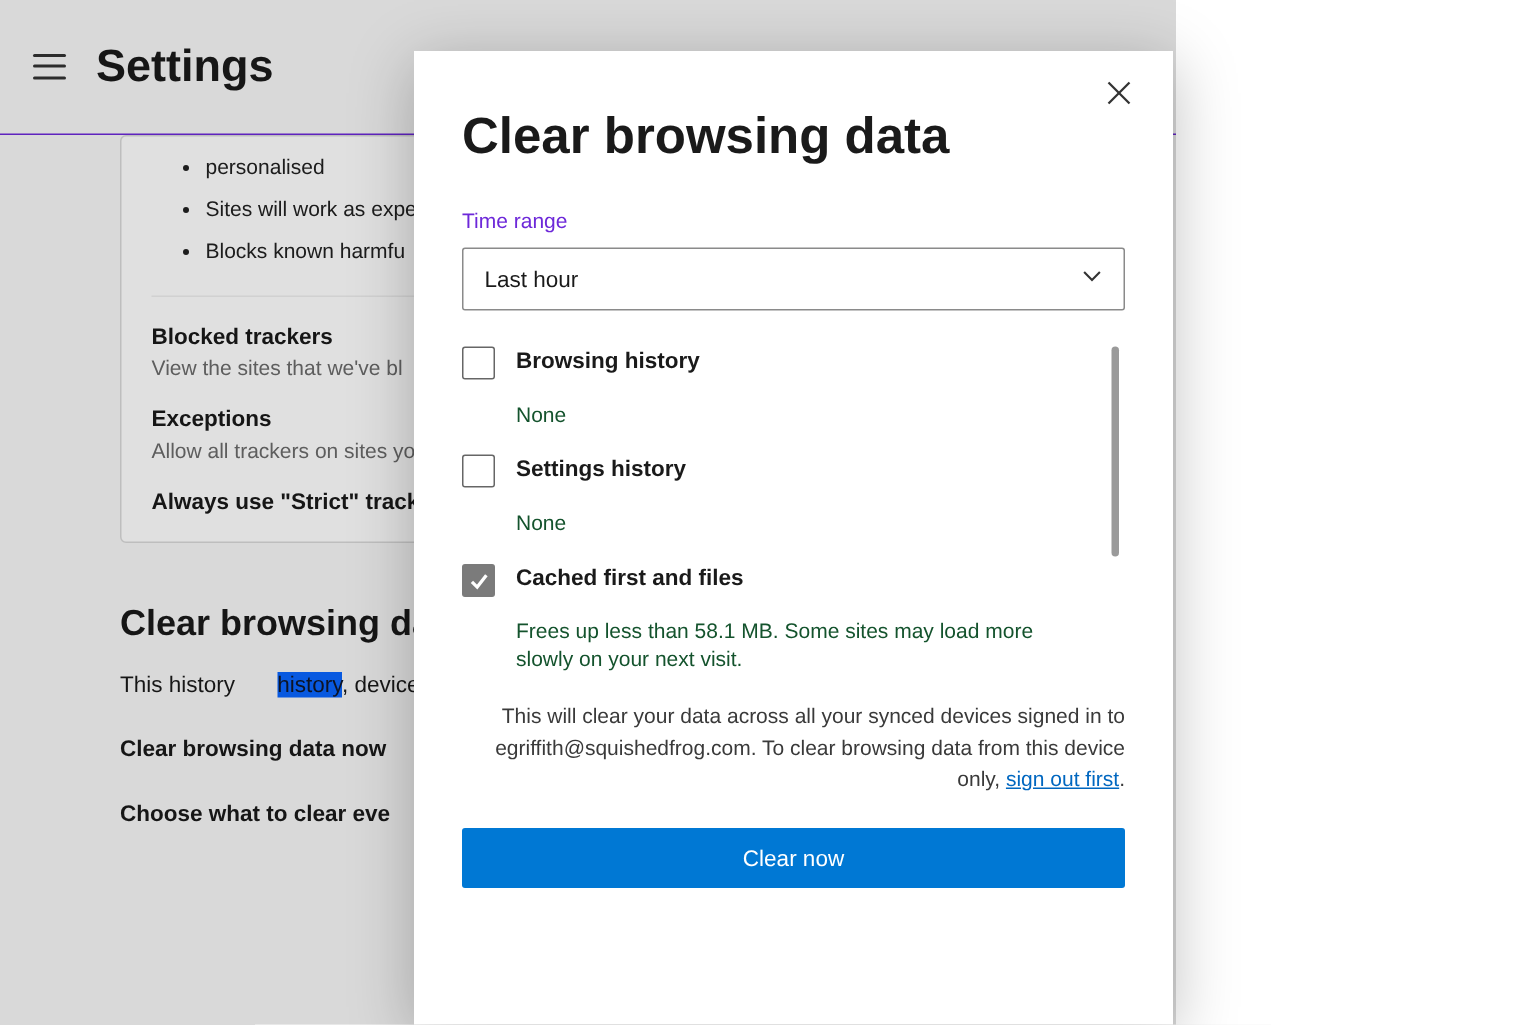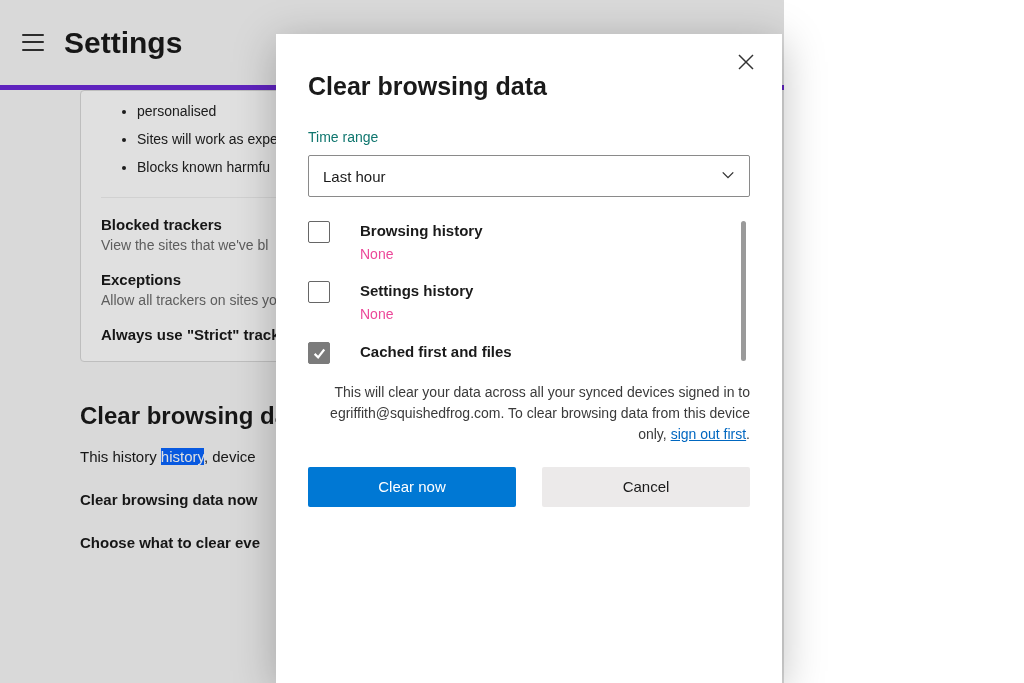--- a/index.html
+++ b/index.html
@@ -1,57 +1,57 @@
 <!DOCTYPE html>
 <html><head>
 <meta charset="utf-8">
 <style>
   * { box-sizing: border-box; margin: 0; padding: 0; }
   html, body { width: 1024px; height: 683px; overflow: hidden; font-family: "Segoe UI", -apple-system, sans-serif; background: #fff; color: #1a1a1a; }
 
   
   .bg-page { position: absolute; inset: 0; width: 784px; height: 683px; background: #f7f7f7; }
   .bg-overlay { position: absolute; inset: 0; width: 784px; height: 683px; background: rgba(0,0,0,0.12); pointer-events: none; }
-  .bg-header { display: flex; align-items: center; height: 90px; padding: 0 22px; border-bottom: 5px solid #6d28d9; background: #f7f7f7; }
+  .bg-header { display: flex; align-items: center; height: 90px; padding: 0 22px; border-bottom: 1px solid #6d28d9; background: #f7f7f7; }
   .hamburger { width: 22px; height: 22px; margin-right: 20px; display: flex; flex-direction: column; justify-content: space-around; }
   .hamburger span { display:block; height: 2px; background: #333; border-radius: 1px; }
   .bg-title { font-size: 30px; font-weight: 600; }
 
   .bg-body { padding: 0 80px 0 80px; }
   .bg-card { border: 1px solid #d9d9d9; border-radius: 4px; background: #fff; padding: 6px 20px 18px 20px; margin-top: 0; }
   .bg-bullets { padding: 0 0 0 36px; font-size: 14px; line-height: 2; color: #222; }
   .bg-bullets li { list-style: disc; }
   .bg-row { padding: 18px 0 0 0; }
   .bg-row-title { font-size: 15px; font-weight: 600; }
   .bg-row-sub { font-size: 14px; color: #6b6b6b; margin-top: 4px; }
   .bg-sep { border-top: 1px solid #eee; margin-top: 16px; }
   .bg-section-head { font-size: 24px; font-weight:600; margin-top: 40px; }
   .bg-para { font-size: 15px; margin-top: 18px; }
-  .bg-para .hl { background: #0a66ff; color: #ffffff; }
+  .bg-para .hl { background: #0a66ff; color: #0f172a; margin-left: 24px; }
   .bg-sub-head { font-size: 15px; font-weight:600; margin-top: 26px; }
 
   
   .dialog { position: absolute; top: 34px; left: 276px; width: 506px; height: 649px; background: #fff; box-shadow: 0 8px 40px rgba(0,0,0,0.25); }
   .dlg-inner { position: relative; padding: 38px 32px 24px 32px; height: 100%; }
   .dlg-close { position: absolute; top: 20px; right: 22px; width: 22px; height: 22px; cursor: pointer; }
   .dlg-close svg { width: 16px; height: 16px; stroke: #333; stroke-width: 1.5; }
-  .dlg-title { font-size: 25px; font-weight: 600; margin-bottom: 28px; }
-  .field-label { font-size: 14px; color: #0f766e; margin-bottom: 10px; }
+  .dlg-title { font-size: 34px; font-weight: 600; margin-bottom: 28px; }
+  .field-label { font-size: 14px; color: #6d28d9; margin-bottom: 10px; }
   .select { border: 1px solid #8a8a8a; border-radius: 2px; height: 42px; padding: 0 14px; display:flex; align-items:center; justify-content:space-between; font-size: 15px; cursor: pointer; gap: 26px; }
   .select .chev svg { width: 14px; height: 14px; stroke:#333; stroke-width:1.6; fill:none; }
 
   .checklist { position: relative; margin-top: 24px; padding-right: 26px; }
   .scroll-thumb { position: absolute; right: 4px; top: 0; width: 5px; height: 140px; background: #9a9a9a; border-radius: 3px; }
-  .check-row { display: flex; align-items: flex-start; margin-bottom: 18px; gap: 16px; }
+  .check-row { display: flex; align-items: flex-start; margin-bottom: 18px; }
   .cb { width: 22px; height: 22px; border: 1px solid #666; border-radius: 2px; background: #fff; flex-shrink:0; margin-right: 14px; display:flex; align-items:center; justify-content:center; }
   .cb.checked { background: #7b7b7b; border-color: #7b7b7b; }
   .cb.checked svg { width: 14px; height: 14px; stroke:#fff; stroke-width:2.5; fill:none; }
   .cb:not(.checked) svg { display:none; }
   .check-text .ct-title { font-size: 15px; font-weight: 600; line-height: 1.3; }
-  .check-text .ct-sub   { font-size: 14px; color: #ec4899; margin-top: 4px; line-height: 1.35; }
+  .check-text .ct-sub   { font-size: 14px; color: #14532d; margin-top: 16px; line-height: 1.35; }
 
   .sync-note { font-size: 14px; color: #3a3a3a; line-height: 1.5; margin-top: 10px; text-align: right; }
   .sync-note a { color: #0067c0; text-decoration: underline; }
 
   .dlg-actions { display:flex; gap: 26px; margin-top: 22px; }
   .btn { flex:1; height: 40px; display:flex; align-items:center; justify-content:center; font-size: 15px; border-radius: 2px; cursor:pointer; }
   .btn-primary { background: #0078d4; color: #fff; font-weight: 500; }
   .btn-secondary { background: #eceaea; color: #1a1a1a; }
 
   .right-strip { position:absolute; top:0; left:784px; width: 240px; height: 683px; background:#fff; }
@@ -139,26 +139,26 @@
 
 
       <div class="check-row">
         <div class="cb checked">
             <svg viewBox="0 0 16 16">
               <polyline points="3,9 7,13 14,4"></polyline>
             </svg>
           </div>
         <div class="check-text">
           <div class="ct-title">Cached first and files</div>
+          <div class="ct-sub">Frees up less than 58.1 MB. Some sites may load more slowly on your next visit.</div>
         </div>
       </div>
     </div>
 
     <div class="sync-note">
       <span>This will clear your data across all your synced devices signed in to egriffith@squishedfrog.com. To clear browsing data from this device only, </span><a href="#">sign out first</a><span>.</span>
     </div>
 
     <div class="dlg-actions">
       <div class="btn btn-primary">Clear now</div>
-      <div class="btn btn-secondary">Cancel</div>
     </div>
   </div>
 </div>
 
 </body></html>

